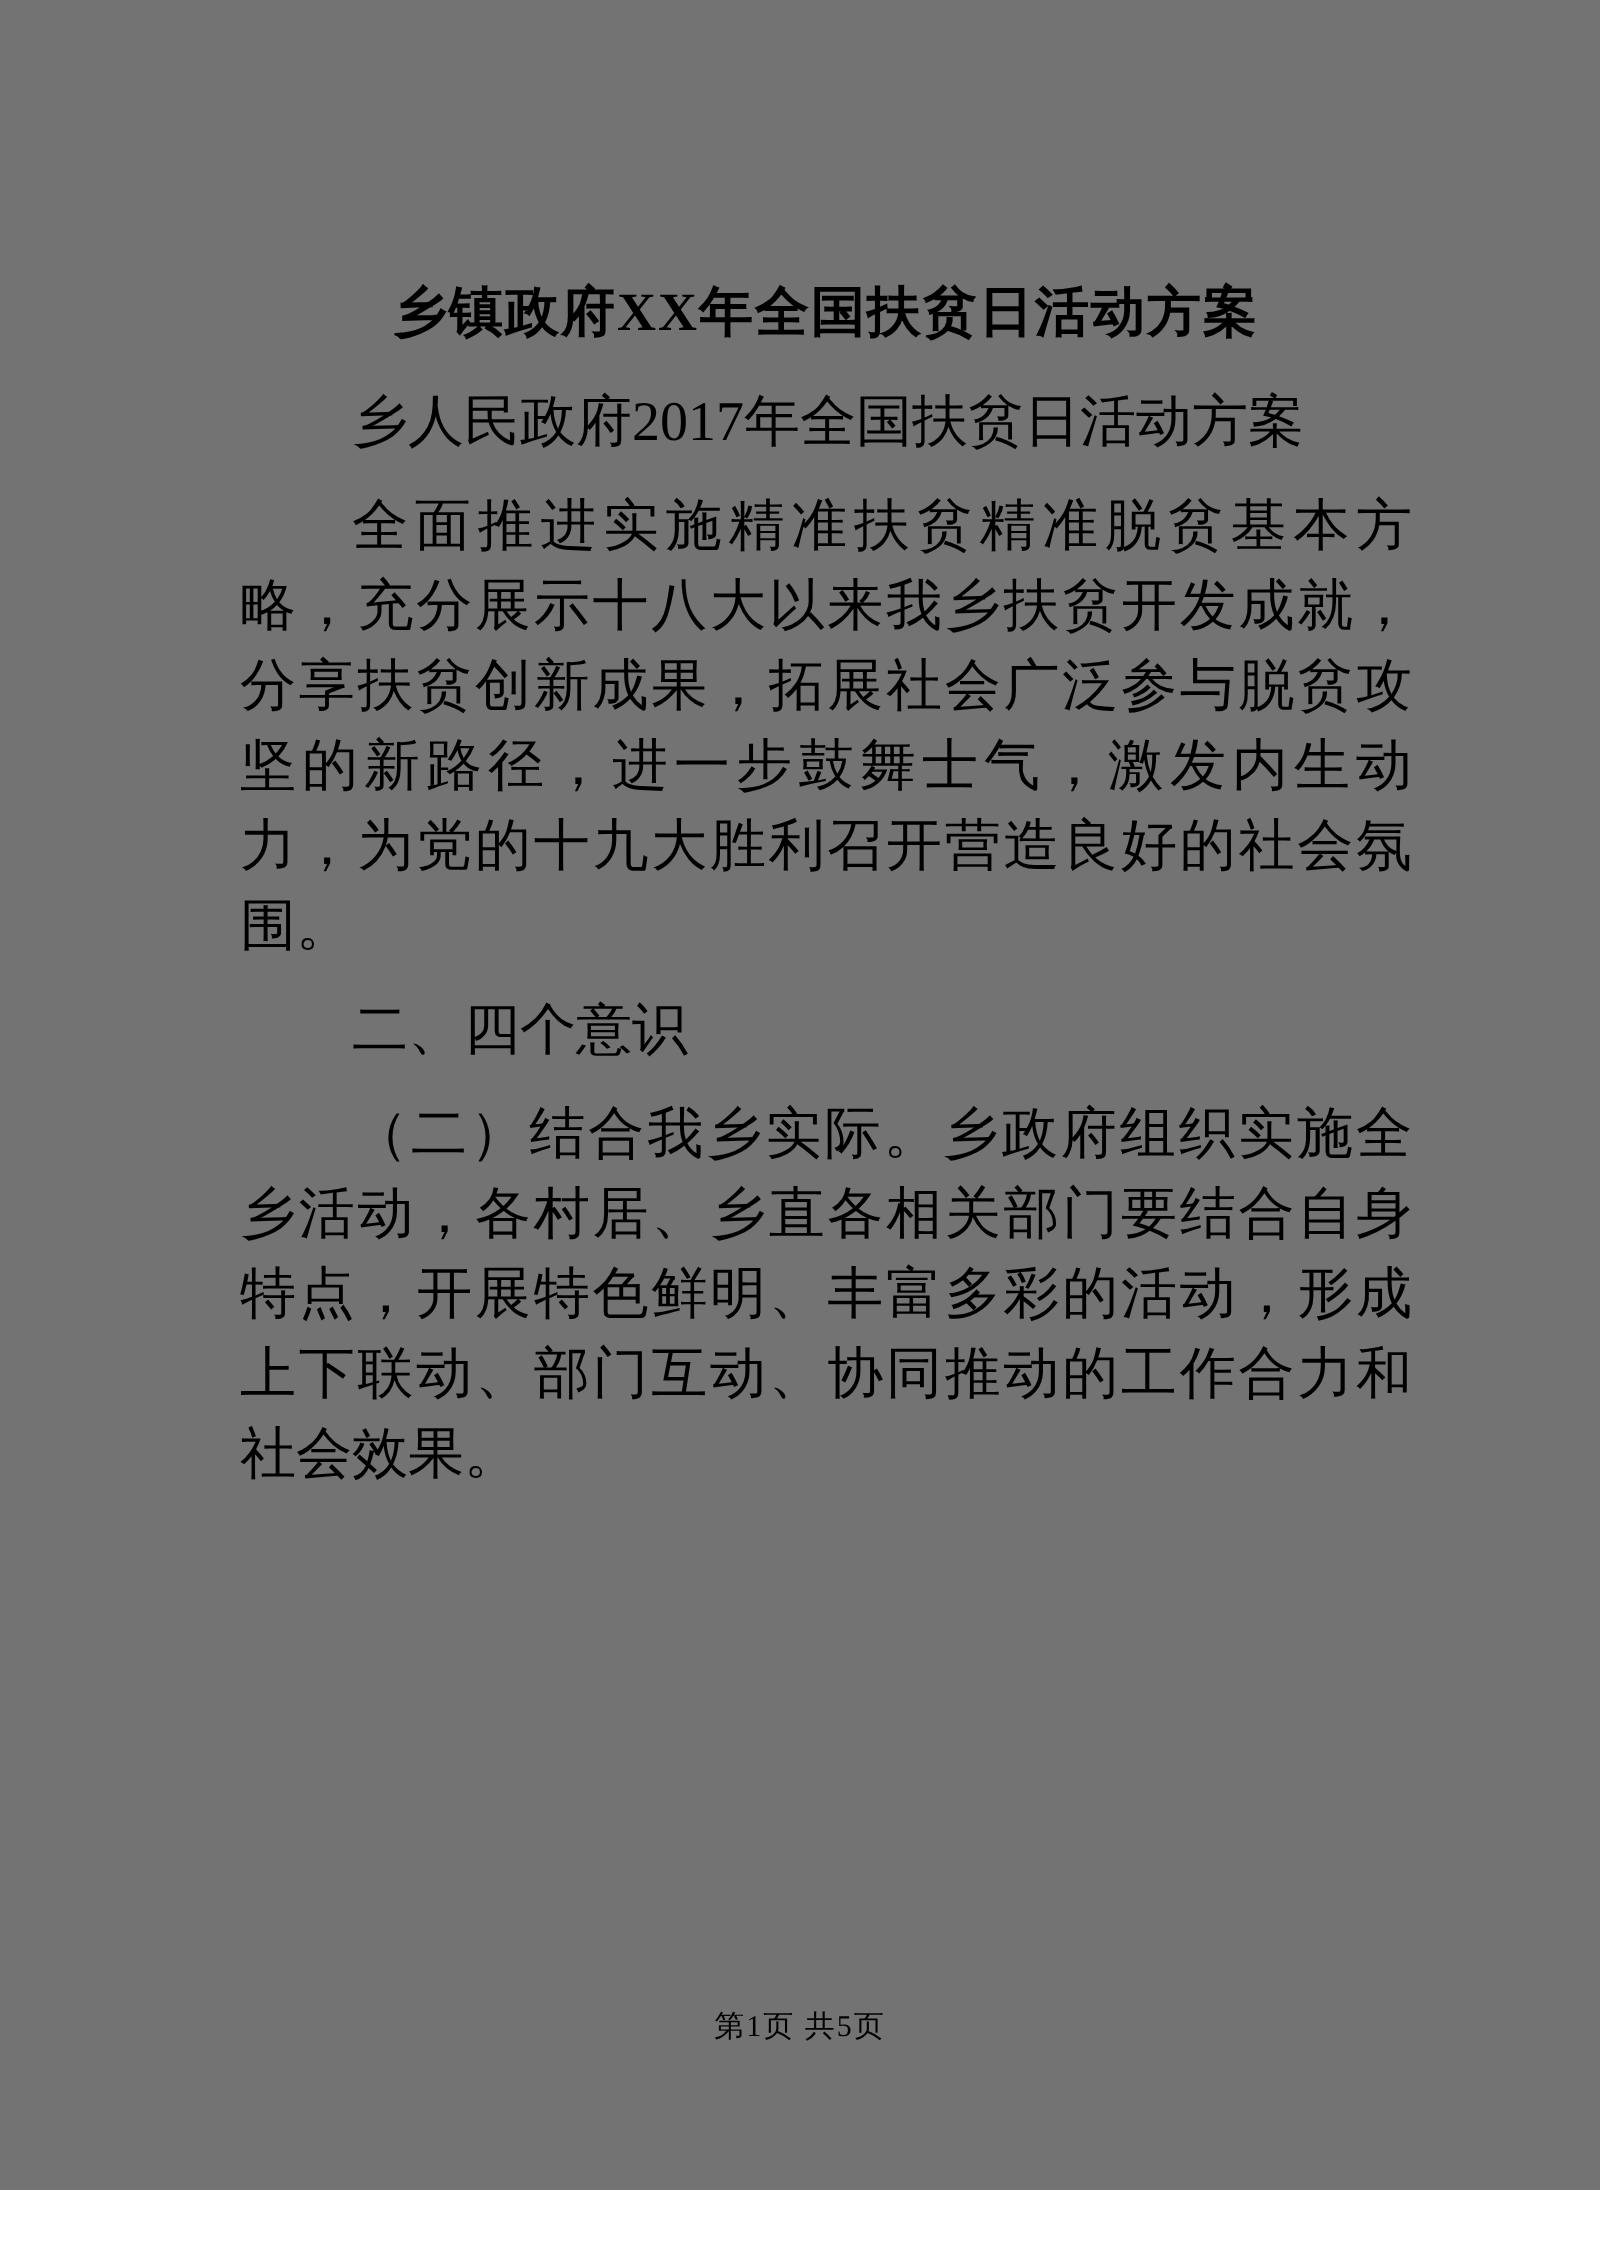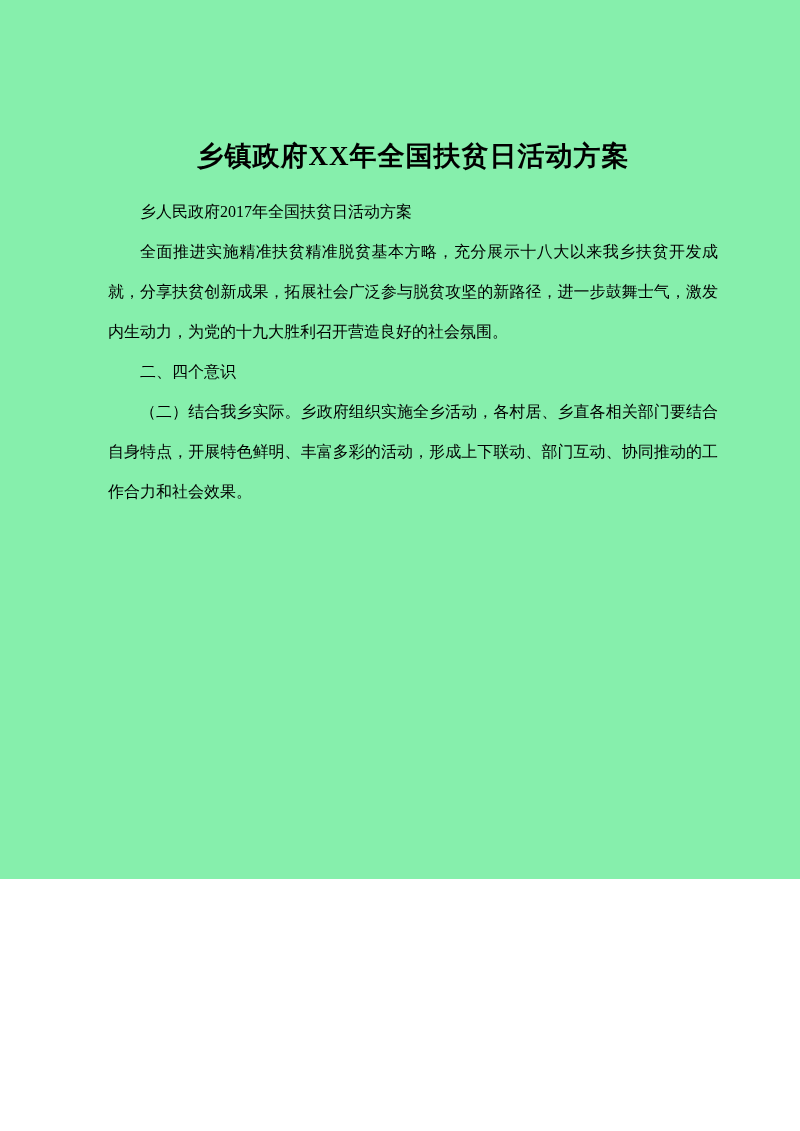--- a/index.html
+++ b/index.html
@@ -11,36 +11,36 @@
     width: 800px;
     height: 1131px;
     font-family: "Liberation Serif", "DejaVu Serif", serif;
     color: #000000;
     position: relative;
     overflow: hidden;
   }
   .page {
     box-sizing: border-box;
     width: 800px;
-    height: 879px;
-    background: #86efac;
+    height: 1095px;
+    background: #737373;
     padding: 138px 82px 12px 108px;
     position: relative;
   }
   .title {
     font-size: 27px;
     font-weight: bold;
     text-align: center;
     margin: 0 0 16px 0;
     line-height: 1.4;
     letter-spacing: 1px;
   }
   .doc-body .para {
-    margin: 0;
-    font-size: 16px;
+    margin: 12px;
+    font-size: 28px;
     line-height: 40px;
     text-align: justify;
     text-indent: 2em;
     word-break: break-all;
   }
   .footer {
     position: absolute;
     bottom: 72px;
     left: 0;
     width: 800px;
@@ -56,13 +56,14 @@
 <div class="page">
   <h1 class="title">乡镇政府XX年全国扶贫日活动方案</h1>
 
   <div class="doc-body">
       <p class="para">乡人民政府2017年全国扶贫日活动方案</p>
       <p class="para">全面推进实施精准扶贫精准脱贫基本方略，充分展示十八大以来我乡扶贫开发成就，分享扶贫创新成果，拓展社会广泛参与脱贫攻坚的新路径，进一步鼓舞士气，激发内生动力，为党的十九大胜利召开营造良好的社会氛围。</p>
       <p class="para">二、四个意识</p>
       <p class="para">（二）结合我乡实际。乡政府组织实施全乡活动，各村居、乡直各相关部门要结合自身特点，开展特色鲜明、丰富多彩的活动，形成上下联动、部门互动、协同推动的工作合力和社会效果。</p>
     </div>
 
+  <div class="footer">第1页 共5页</div>
 </div>
 
 </body></html>

